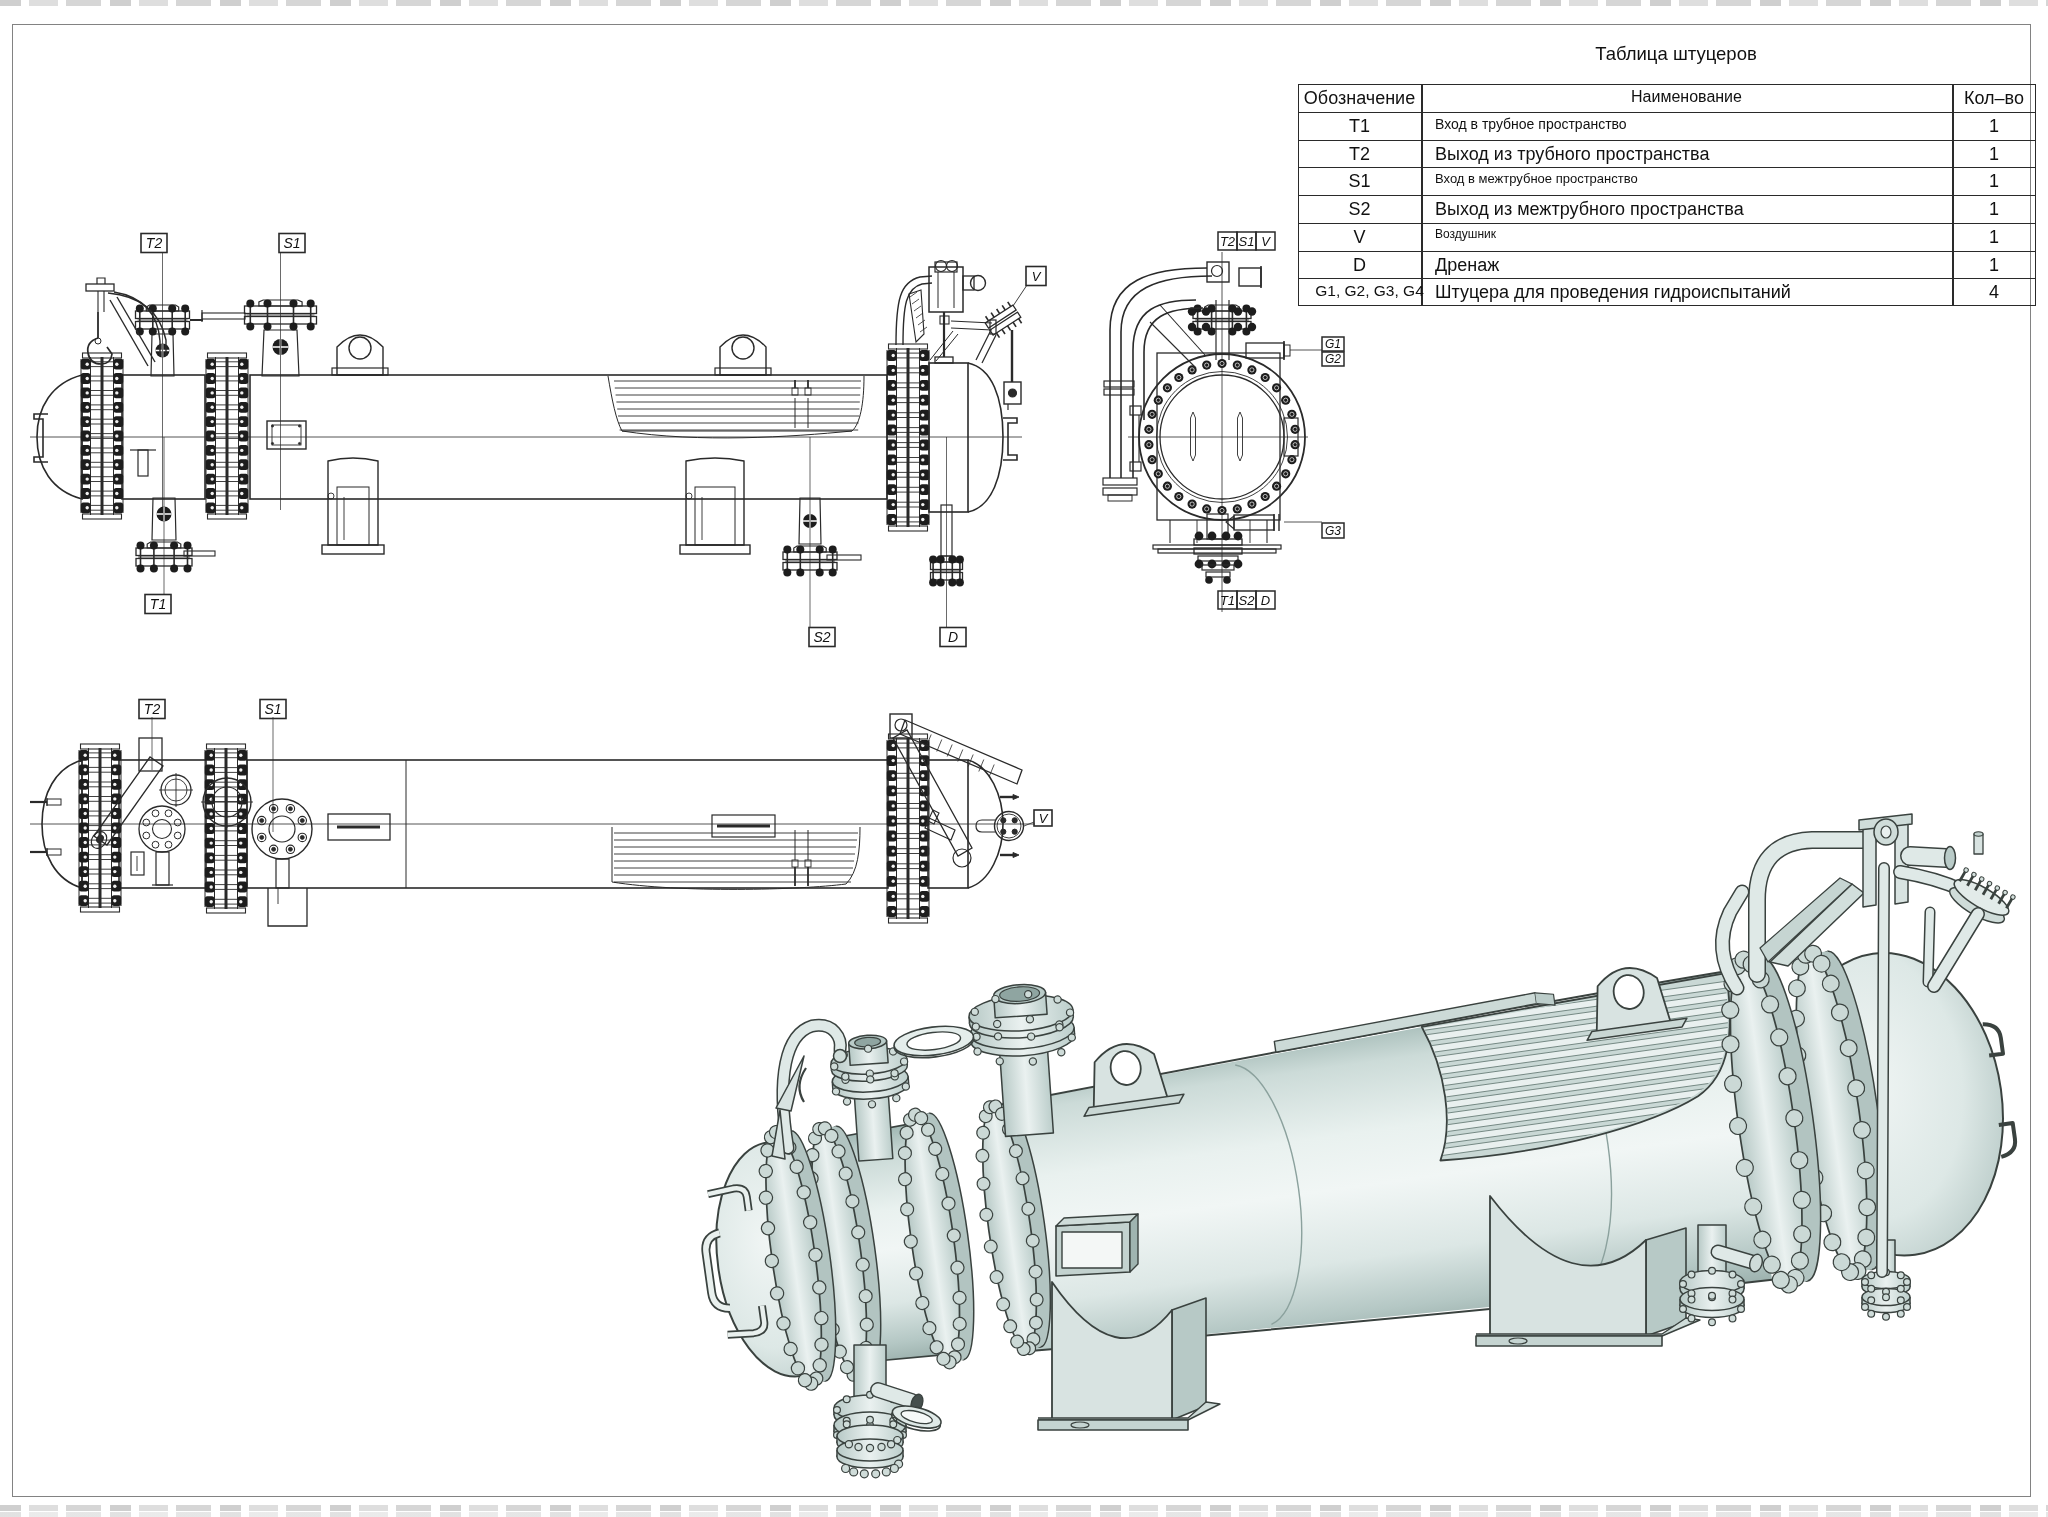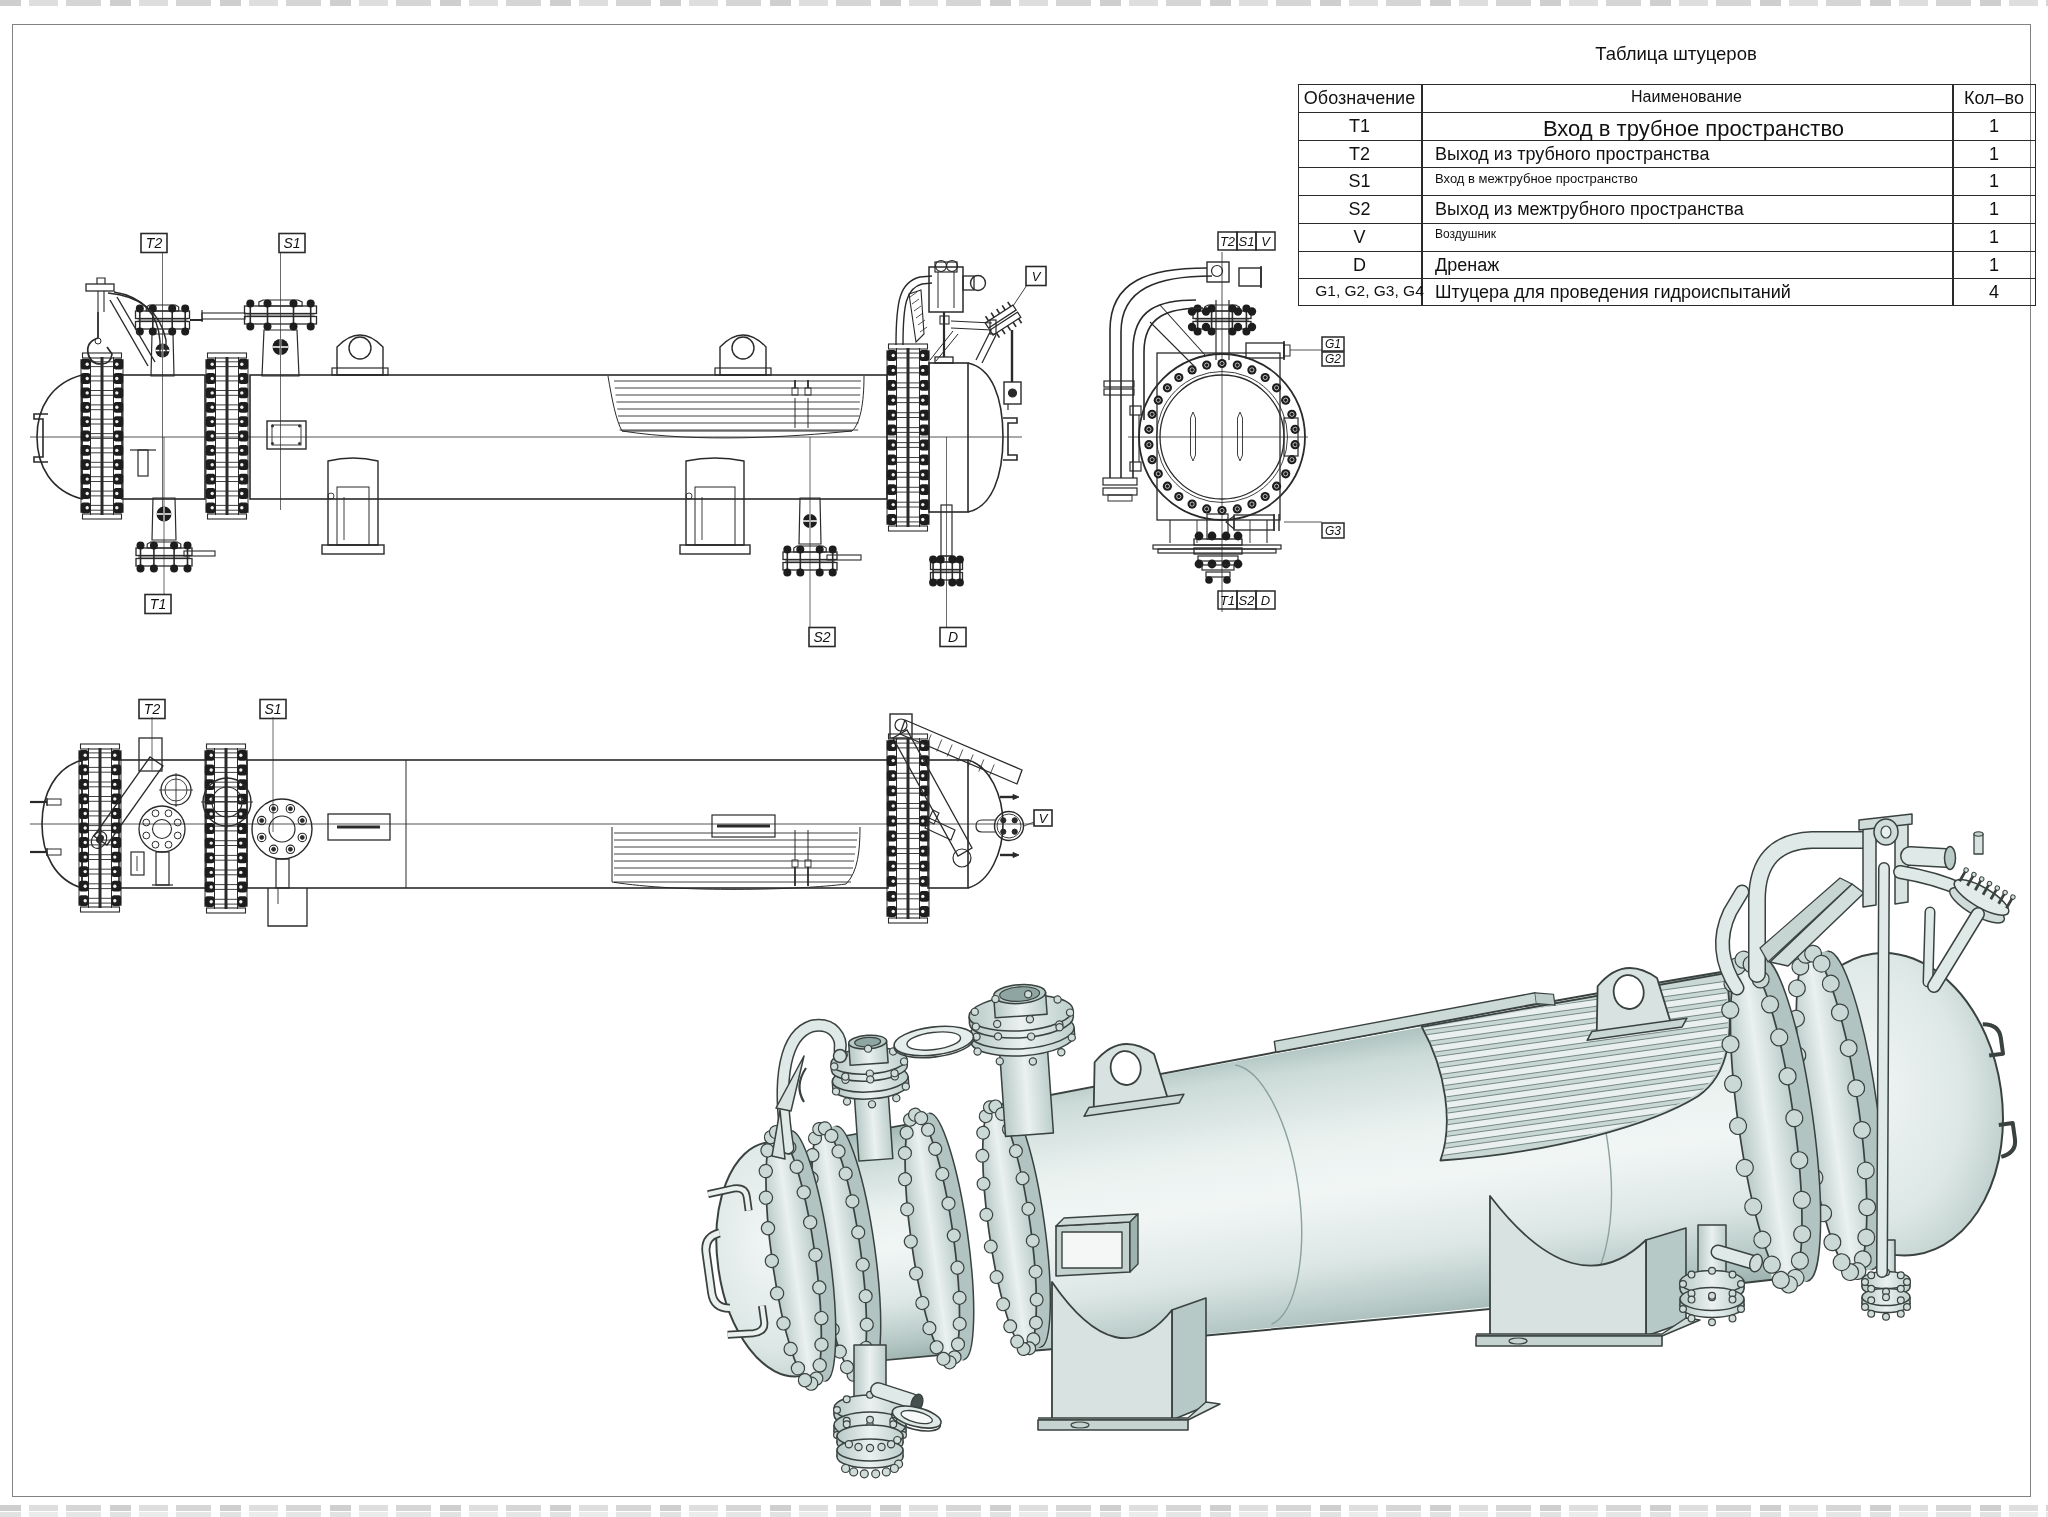--- a/index.html
+++ b/index.html
@@ -26,21 +26,21 @@
 <div style="position:absolute;left:1298px;top:195.0px;width:738px;height:1.3px;background:#2a2a2a"></div>
 <div style="position:absolute;left:1298px;top:222.8px;width:738px;height:1.3px;background:#2a2a2a"></div>
 <div style="position:absolute;left:1298px;top:250.5px;width:738px;height:1.3px;background:#2a2a2a"></div>
 <div style="position:absolute;left:1298px;top:278.2px;width:738px;height:1.3px;background:#2a2a2a"></div>
 <div style="position:absolute;left:1421px;top:84px;width:1.5px;height:222px;background:#2a2a2a"></div>
 <div style="position:absolute;left:1952px;top:84px;width:1.5px;height:222px;background:#2a2a2a"></div>
 <div class="tbl" style="left:1298px;top:88.0px;width:123px;text-align:center;font-size:18px;white-space:nowrap">Обозначение</div>
 <div class="tbl" style="left:1421px;top:88.0px;width:531px;text-align:center;font-size:16px;white-space:nowrap">Наименование</div>
 <div class="tbl" style="left:1952px;top:88.0px;width:84px;text-align:center;font-size:18px">Кол–во</div>
 <div class="tbl" style="left:1298px;top:115.8px;width:123px;text-align:center;font-size:18px;white-space:nowrap">T1</div>
-<div class="tbl" style="left:1435px;top:115.8px;width:517px;text-align:center;font-size:22px;white-space:nowrap">Вход в трубное пространство</div>
+<div class="tbl" style="left:1435px;top:115.8px;width:517px;text-align:left;font-size:14px;white-space:nowrap">Вход в трубное пространство</div>
 <div class="tbl" style="left:1952px;top:115.8px;width:84px;text-align:center;font-size:18px">1</div>
 <div class="tbl" style="left:1298px;top:143.5px;width:123px;text-align:center;font-size:18px;white-space:nowrap">T2</div>
 <div class="tbl" style="left:1435px;top:143.5px;width:517px;text-align:left;font-size:18px;white-space:nowrap">Выход из трубного пространства</div>
 <div class="tbl" style="left:1952px;top:143.5px;width:84px;text-align:center;font-size:18px">1</div>
 <div class="tbl" style="left:1298px;top:171.2px;width:123px;text-align:center;font-size:18px;white-space:nowrap">S1</div>
 <div class="tbl" style="left:1435px;top:171.2px;width:517px;text-align:left;font-size:13px;white-space:nowrap">Вход в межтрубное пространство</div>
 <div class="tbl" style="left:1952px;top:171.2px;width:84px;text-align:center;font-size:18px">1</div>
 <div class="tbl" style="left:1298px;top:199.0px;width:123px;text-align:center;font-size:18px;white-space:nowrap">S2</div>
 <div class="tbl" style="left:1435px;top:199.0px;width:517px;text-align:left;font-size:18px;white-space:nowrap">Выход из межтрубного пространства</div>
 <div class="tbl" style="left:1952px;top:199.0px;width:84px;text-align:center;font-size:18px">1</div>

